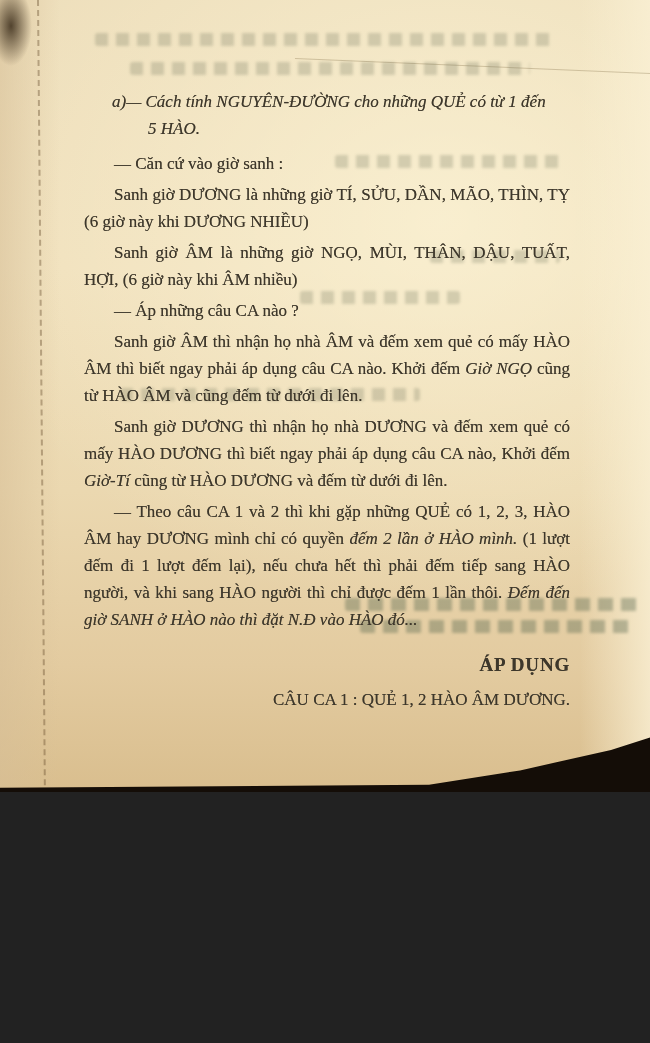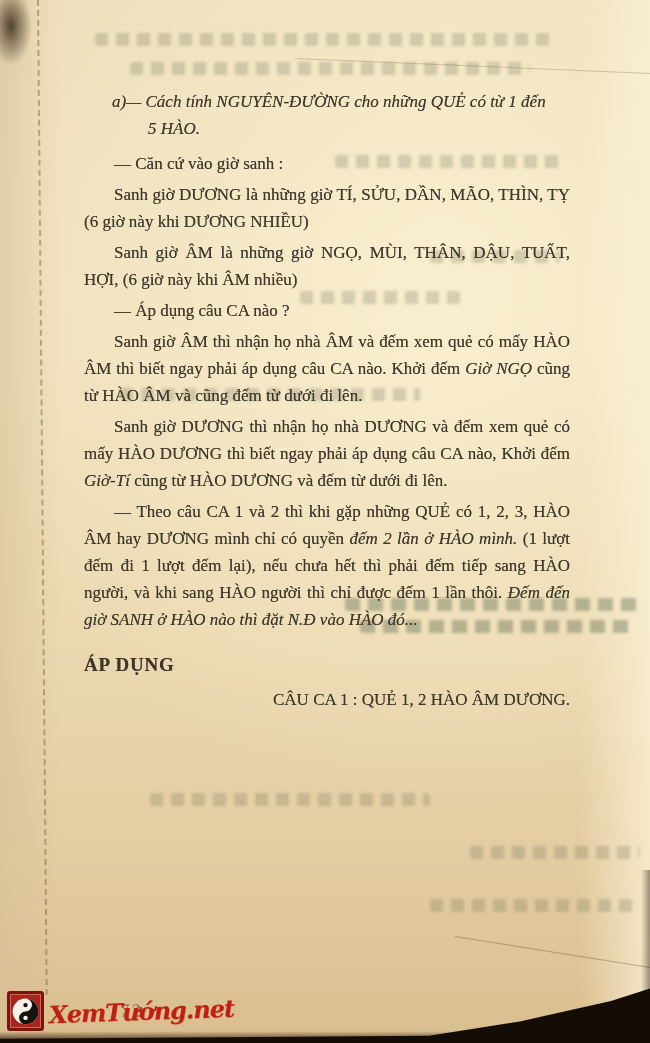--- a/index.html
+++ b/index.html
@@ -1,33 +1,33 @@
 <!DOCTYPE html>
 <html><head>
 <meta charset="utf-8">
 <style>
   html,body{margin:0;padding:0;background:#222;}
   .page{
-    position:relative;width:650px;height:1043px;overflow:hidden;
+    position:relative;width:650px;height:792px;overflow:hidden;
     font-family:"Liberation Serif", serif;
     background:
       linear-gradient(90deg, rgba(214,190,150,.55) 0px, rgba(214,190,150,0) 60px),
       linear-gradient(270deg, rgba(250,240,212,.8) 0px, rgba(250,240,212,0) 70px),
       radial-gradient(120% 80% at 68% 28%, rgba(255,248,220,.6), rgba(255,248,220,0) 62%),
       linear-gradient(180deg,#eedfbc 0%, #f0e0bc 34%, #ebd8b0 62%, #e3cba0 84%, #d9be8e 100%);
   }
   
   .text-col{
     position:absolute;left:84px;top:84px;width:486px;
     color:#3d372b;font-size:17px;line-height:27px;
     text-shadow:0 0 .4px rgba(61,55,43,.65);
   }
   .text-col p{margin:4px 0;text-align:justify;text-indent:30px;}
   .text-col p.hang{margin-left:64px;text-indent:-36px;text-align:left;width:400px;margin-bottom:8px;font-style:italic;}
-  .text-col p.heading-center{text-align:left;text-indent:0;font-weight:bold;font-size:19px;letter-spacing:.8px;margin:18px 0 8px 0;}
+  .text-col p.heading-center{text-align:right;text-indent:0;font-weight:bold;font-size:19px;letter-spacing:.8px;margin:18px 0 8px 0;}
   .text-col p.verse{text-indent:0;margin-left:54px;text-align:right;}
   .i{font-style:italic}
   .b{font-weight:bold}
   .bi{font-weight:bold;font-style:italic}
   
   .ghost{
     position:absolute;height:13px;border-radius:3px;filter:blur(1.6px);opacity:.42;
     background:repeating-linear-gradient(90deg, rgba(104,110,86,.6) 0 13px, rgba(104,110,86,0) 13px 21px);
   }
   .ghost.strong{opacity:.6;background:repeating-linear-gradient(90deg, rgba(88,104,80,.65) 0 15px, rgba(88,104,80,0) 15px 23px);}
@@ -77,21 +77,21 @@
   <div class="ghost strong" style="left:360px;top:620px;width:270px;"></div>
   <div class="ghost" style="left:150px;top:793px;width:280px;"></div>
   <div class="ghost" style="left:470px;top:846px;width:170px;"></div>
   <div class="ghost" style="left:430px;top:899px;width:210px;"></div>
 
   <div class="text-col">
       <p class="hang"><span class="i">a)— Cách tính NGUYÊN-ĐƯỜNG cho những QUẺ có từ 1 đến 5 HÀO.</span></p>
       <p><span>— Căn cứ vào giờ sanh :</span></p>
       <p><span>Sanh giờ DƯƠNG là những giờ TÍ, SỬU, DẦN, MÃO, THÌN, TỴ (6 giờ này khi DƯƠNG NHIỀU)</span></p>
       <p><span>Sanh giờ ÂM là những giờ NGỌ, MÙI, THÂN, DẬU, TUẤT, HỢI, (6 giờ này khi ÂM nhiều)</span></p>
-      <p><span>— Áp dụng câu CA nào ?</span></p>
+      <p><span>— Áp những câu CA nào ?</span></p>
       <p><span>Sanh giờ ÂM thì nhận họ nhà ÂM và đếm xem quẻ có mấy HÀO ÂM thì biết ngay phải áp dụng câu CA nào. Khởi đếm </span><span class="i">Giờ NGỌ</span><span> cũng từ HÀO ÂM và cũng đếm từ dưới đi lên.</span></p>
       <p><span>Sanh giờ DƯƠNG thì nhận họ nhà DƯƠNG và đếm xem quẻ có mấy HÀO DƯƠNG thì biết ngay phải áp dụng câu CA nào, Khởi đếm </span><span class="i">Giờ-Tí</span><span> cũng từ HÀO DƯƠNG và đếm từ dưới đi lên.</span></p>
       <p><span>— Theo câu CA 1 và 2 thì khi gặp những QUẺ có 1, 2, 3, HÀO ÂM hay DƯƠNG mình chỉ có quyền </span><span class="i">đếm 2 lần ở HÀO mình.</span><span> (1 lượt đếm đi 1 lượt đếm lại), nếu chưa hết thì phải đếm tiếp sang HÀO người, và khi sang HÀO người thì chỉ được đếm 1 lần thôi. </span><span class="i">Đếm đến giờ SANH ở HÀO nào thì đặt N.Đ vào HÀO đó...</span></p>
       <p class="heading-center"><span class="b">ÁP DỤNG</span></p>
       <p class="verse"><span>CÂU CA 1 : QUẺ 1, 2 HÀO ÂM DƯƠNG.</span></p>
     </div>
 
   <div class="pagenum">72</div>
   <div class="logo">
     <span class="yy">

